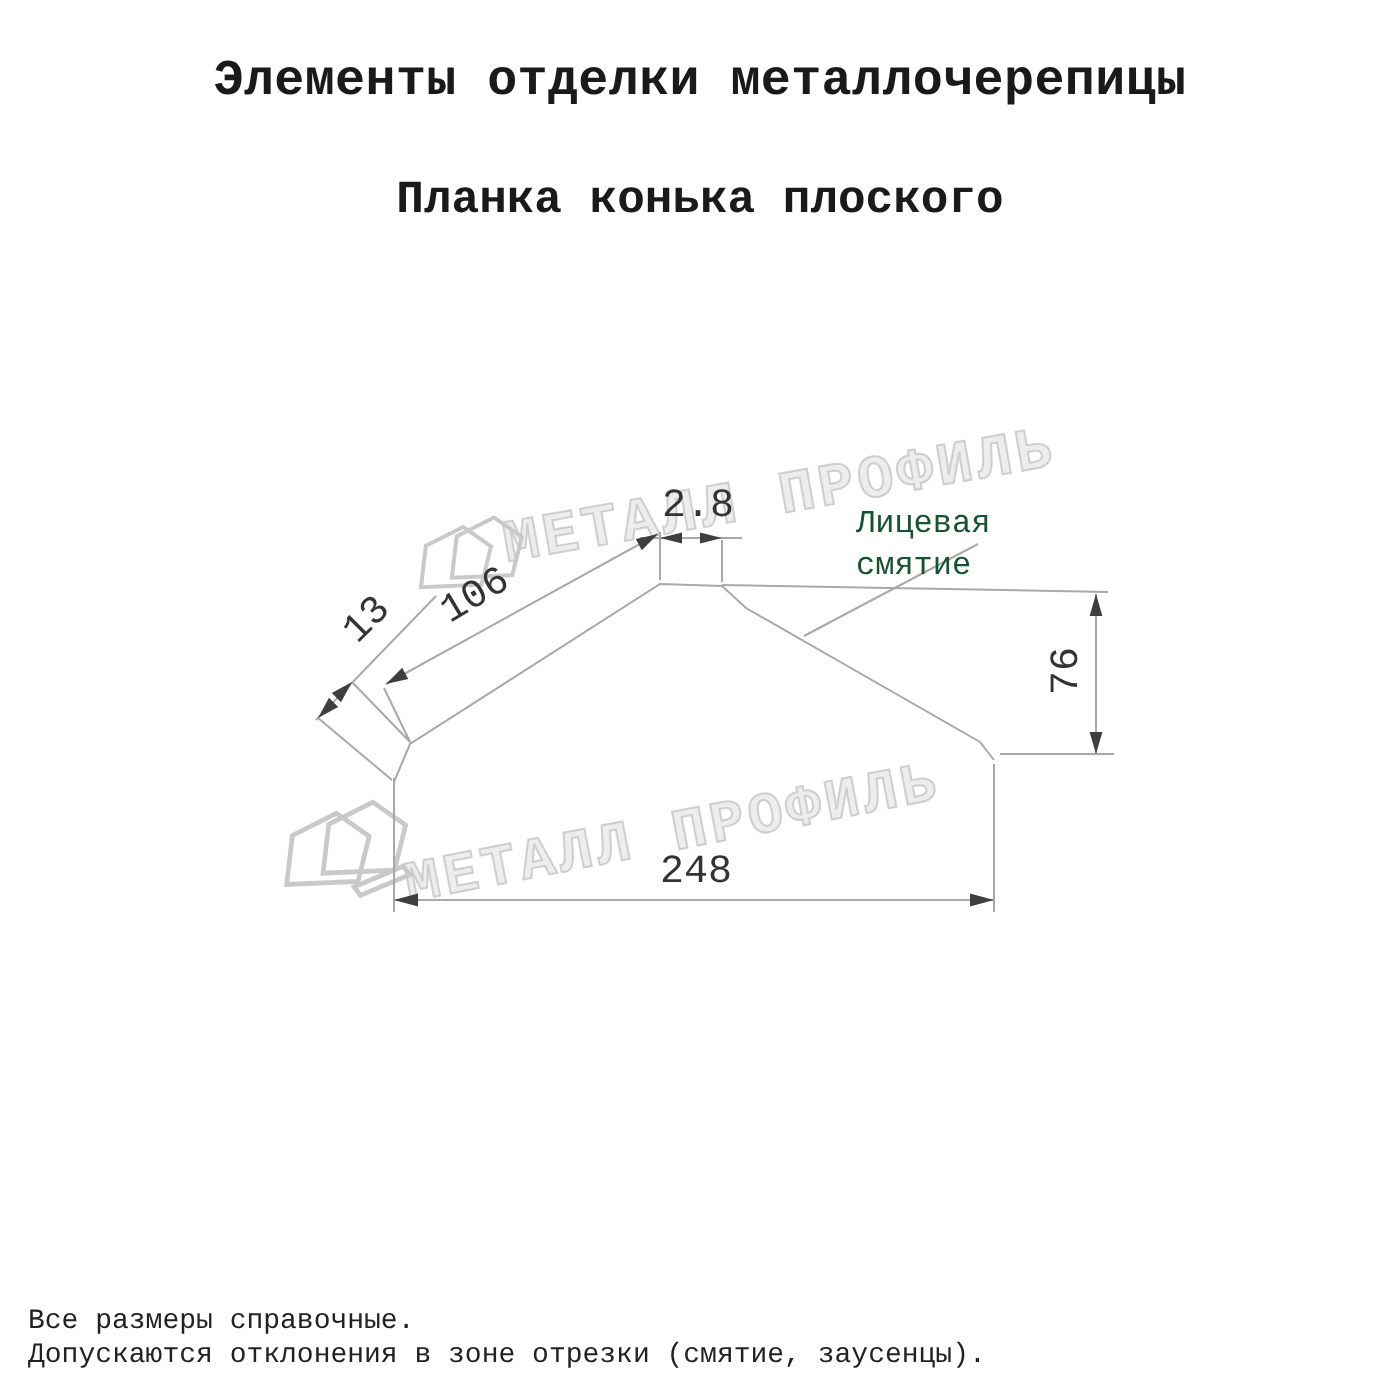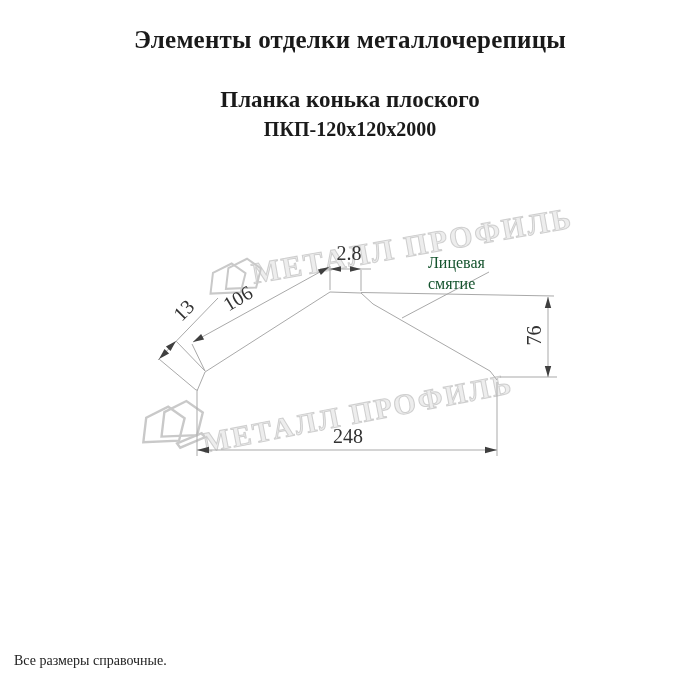--- a/index.html
+++ b/index.html
@@ -1,18 +1,18 @@
 <!DOCTYPE html>
 <html><head>
 <meta charset="utf-8">
 <style>
   html,body{margin:0;padding:0;background:#ffffff;}
   .page{
     position:relative;width:700px;height:700px;background:#ffffff;overflow:hidden;
-    font-family:Liberation Serif, serif;color:#1a1a1a;
+    font-family:Liberation Mono, monospace;color:#1a1a1a;
   }
   .title{
     position:absolute;top:26px;left:0;width:700px;text-align:center;
     font-size:25px;font-weight:bold;letter-spacing:0.2px;color:#1a1a1a;
   }
   .subtitle{
     position:absolute;top:87px;left:0;width:700px;text-align:center;
     font-size:23px;font-weight:bold;color:#1a1a1a;
   }
   .model{
@@ -50,21 +50,20 @@
   .arrow{fill:#3f3f3f;stroke:none;}
   .logo{stroke:#c9c9c9;stroke-width:2;fill:none;}
 </style>
 </head>
 <body>
 
 <div class="page">
 
   <div class="title">Элементы отделки металлочерепицы</div>
   <div class="subtitle">Планка конька плоского</div>
-  <div class="model">ПКП-120х120х2000</div>
 
   <div class="watermark wm-1">МЕТАЛЛ ПРОФИЛЬ</div>
   <div class="watermark wm-2">МЕТАЛЛ ПРОФИЛЬ</div>
 
   <svg class="diagram" width="700" height="700" viewBox="0 0 700 700">
 
     <g transform="translate(206,268) rotate(-10)">
       <path class="logo" d="M0,26 L6,6 L26,0 L38,12 L30,30 Z"></path>
       <path class="logo" d="M16,24 L22,4 L42,-2 L54,10 L46,28 Z"></path>
     </g>
@@ -118,14 +117,15 @@
   <div class="dim dim-13">13</div>
   <div class="dim dim-76">76</div>
   <div class="dim dim-248">248</div>
 
   <div class="face-label">
     <div>Лицевая</div>
     <div>смятие</div>
   </div>
 
   <div class="footer-note note-1">Все размеры справочные.</div>
+  <div class="footer-note note-2">Допускаются отклонения в зоне отрезки (смятие, заусенцы).</div>
 
 </div>
 
 </body></html>

